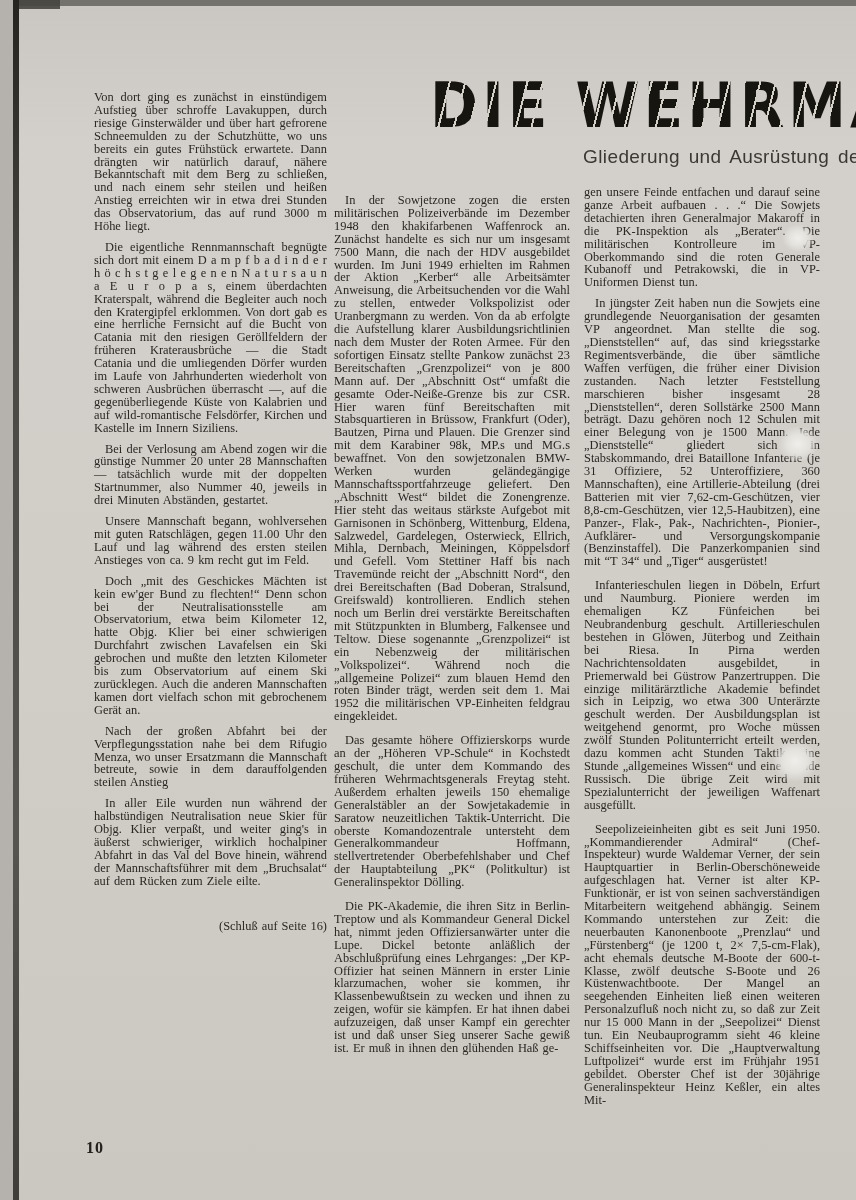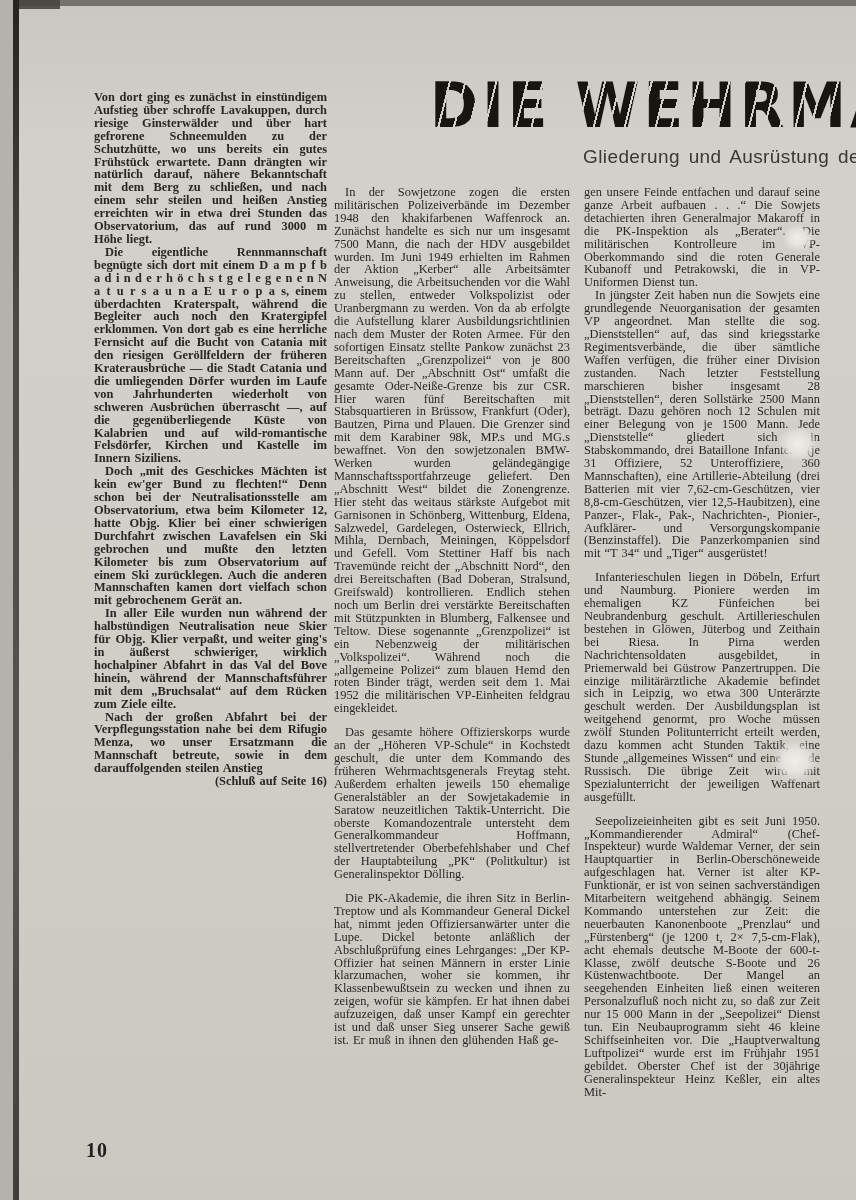--- a/index.html
+++ b/index.html
@@ -31,29 +31,29 @@
     }
   }
   .subtitle{
     position:absolute;left:583px;top:146px;white-space:nowrap;
     font-family:"Liberation Sans",sans-serif;font-size:19px;color:#3b3833;
     letter-spacing:.4px;word-spacing:3px;
   }
 
   .col{position:absolute;width:236px;text-align:justify;
     font-size:12.4px;line-height:12.9px;word-spacing:1px;color:#2a2722;}
-  .col1{left:94px;top:91px;width:233px;font-weight:bold;}
+  .col1{left:94px;top:91px;width:233px;}
   .col2{left:334px;top:186px;}
   .col3{left:584px;top:186px;}
   .para{margin:0;}
-  .para.indent{text-indent:11px;}
+  .para.indent{text-indent:11px;margin-top:8px;}
   .para.gap{margin-top:11px;}
-  .para.right{text-align:right;}
+  .para.right{text-align:right;margin-top:32px;}
 
-  .pagenum{position:absolute;left:86px;top:1139px;font-weight:bold;font-size:20px;letter-spacing:1px;color:#23201b;}
+  .pagenum{position:absolute;left:86px;top:1139px;font-weight:bold;font-size:16px;letter-spacing:1px;color:#23201b;}
 
   .spot{position:absolute;border-radius:50%;
     background:radial-gradient(closest-side,#f0eeea 0%,#e4e2dd 55%,rgba(228,226,221,0));}
   .spot1{left:782px;top:224px;width:32px;height:28px;}
   .spot2{left:778px;top:426px;width:40px;height:36px;}
   .spot3{left:772px;top:740px;width:46px;height:42px;}
 </style>
 </head>
 <body>
 
@@ -62,23 +62,25 @@
   <div class="edge-top-corner"></div>
   <div class="edge-left"></div>
   <div class="edge-line"></div>
 
   <h1 class="headline"><span>DIE WEHRMAC</span></h1>
   <div class="subtitle">Gliederung und Ausrüstung der</div>
 
   <div class="col col1">
       <p class="para">Von dort ging es zunächst in einstündigem Aufstieg über schroffe Lavakuppen, durch riesige Ginsterwälder und über hart gefrorene Schneemulden zu der Schutzhütte, wo uns bereits ein gutes Frühstück erwartete. Dann drängten wir natürlich darauf, nähere Bekanntschaft mit dem Berg zu schließen, und nach einem sehr steilen und heißen Anstieg erreichten wir in etwa drei Stunden das Observatorium, das auf rund 3000 m Höhe liegt.</p>
       <p class="para indent">Die eigentliche Rennmannschaft begnügte sich dort mit einem D a m p f b a d i n d e r h ö c h s t g e l e g e n e n N a t u r s a u n a E u r o p a s, einem überdachten Kraterspalt, während die Begleiter auch noch den Kratergipfel erklommen. Von dort gab es eine herrliche Fernsicht auf die Bucht von Catania mit den riesigen Geröllfeldern der früheren Kraterausbrüche — die Stadt Catania und die umliegenden Dörfer wurden im Laufe von Jahrhunderten wiederholt von schweren Ausbrüchen überrascht —, auf die gegenüberliegende Küste von Kalabrien und auf wild-romantische Felsdörfer, Kirchen und Kastelle im Innern Siziliens.</p>
+      <p class="para indent">Bei der Verlosung am Abend zogen wir die günstige Nummer 20 unter 28 Mannschaften — tatsächlich wurde mit der doppelten Startnummer, also Nummer 40, jeweils in drei Minuten Abständen, gestartet.</p>
+      <p class="para indent">Unsere Mannschaft begann, wohlversehen mit guten Ratschlägen, gegen 11.00 Uhr den Lauf und lag während des ersten steilen Anstieges von ca. 9 km recht gut im Feld.</p>
       <p class="para indent">Doch „mit des Geschickes Mächten ist kein ew'ger Bund zu flechten!“ Denn schon bei der Neutralisationsstelle am Observatorium, etwa beim Kilometer 12, hatte Objg. Klier bei einer schwierigen Durchfahrt zwischen Lavafelsen ein Ski gebrochen und mußte den letzten Kilometer bis zum Observatorium auf einem Ski zurücklegen. Auch die anderen Mannschaften kamen dort vielfach schon mit gebrochenem Gerät an.</p>
+      <p class="para indent">Nach der großen Abfahrt bei der Verpflegungsstation nahe bei dem Rifugio Menza, wo unser Ersatzmann die Mannschaft betreute, sowie in dem darauffolgenden steilen Anstieg</p>
       <p class="para indent">In aller Eile wurden nun während der halbstündigen Neutralisation neue Skier für Objg. Klier verpaßt, und weiter ging's in äußerst schwieriger, wirklich hochalpiner Abfahrt in das Val del Bove hinein, während der Mannschaftsführer mit dem „Bruchsalat“ auf dem Rücken zum Ziele eilte.</p>
-      <p class="para indent">Nach der großen Abfahrt bei der Verpflegungsstation nahe bei dem Rifugio Menza, wo unser Ersatzmann die Mannschaft betreute, sowie in dem darauffolgenden steilen Anstieg</p>
       <p class="para right">(Schluß auf Seite 16)</p>
     </div>
   <div class="col col2">
       <p class="para indent">In der Sowjetzone zogen die ersten militärischen Polizeiverbände im Dezember 1948 den khakifarbenen Waffenrock an. Zunächst handelte es sich nur um insgesamt 7500 Mann, die nach der HDV ausgebildet wurden. Im Juni 1949 erhielten im Rahmen der Aktion „Kerber“ alle Arbeitsämter Anweisung, die Arbeitsuchenden vor die Wahl zu stellen, entweder Volkspolizist oder Uranbergmann zu werden. Von da ab erfolgte die Aufstellung klarer Ausbildungsrichtlinien nach dem Muster der Roten Armee. Für den sofortigen Einsatz stellte Pankow zunächst 23 Bereitschaften „Grenzpolizei“ von je 800 Mann auf. Der „Abschnitt Ost“ umfaßt die gesamte Oder-Neiße-Grenze bis zur CSR. Hier waren fünf Bereitschaften mit Stabsquartieren in Brüssow, Frankfurt (Oder), Bautzen, Pirna und Plauen. Die Grenzer sind mit dem Karabiner 98k, MP.s und MG.s bewaffnet. Von den sowjetzonalen BMW-Werken wurden geländegängige Mannschaftssportfahrzeuge geliefert. Den „Abschnitt West“ bildet die Zonengrenze. Hier steht das weitaus stärkste Aufgebot mit Garnisonen in Schönberg, Wittenburg, Eldena, Salzwedel, Gardelegen, Osterwieck, Ellrich, Mihla, Dernbach, Meiningen, Köppelsdorf und Gefell. Vom Stettiner Haff bis nach Travemünde reicht der „Abschnitt Nord“, den drei Bereitschaften (Bad Doberan, Stralsund, Greifswald) kontrollieren. Endlich stehen noch um Berlin drei verstärkte Bereitschaften mit Stützpunkten in Blumberg, Falkensee und Teltow. Diese sogenannte „Grenzpolizei“ ist ein Nebenzweig der militärischen „Volkspolizei“. Während noch die „allgemeine Polizei“ zum blauen Hemd den roten Binder trägt, werden seit dem 1. Mai 1952 die militärischen VP-Einheiten feldgrau eingekleidet.</p>
       <p class="para indent gap">Das gesamte höhere Offizierskorps wurde an der „Höheren VP-Schule“ in Kochstedt geschult, die unter dem Kommando des früheren Wehrmachtsgenerals Freytag steht. Außerdem erhalten jeweils 150 ehemalige Generalstäbler an der Sowjetakademie in Saratow neuzeitlichen Taktik-Unterricht. Die oberste Komandozentrale untersteht dem Generalkommandeur Hoffmann, stellvertretender Oberbefehlshaber und Chef der Hauptabteilung „PK“ (Politkultur) ist Generalinspektor Dölling.</p>
       <p class="para indent gap">Die PK-Akademie, die ihren Sitz in Berlin-Treptow und als Kommandeur General Dickel hat, nimmt jeden Offiziersanwärter unter die Lupe. Dickel betonte anläßlich der Abschlußprüfung eines Lehrganges: „Der KP-Offizier hat seinen Männern in erster Linie klarzumachen, woher sie kommen, ihr Klassenbewußtsein zu wecken und ihnen zu zeigen, wofür sie kämpfen. Er hat ihnen dabei aufzuzeigen, daß unser Kampf ein gerechter ist und daß unser Sieg unserer Sache gewiß ist. Er muß in ihnen den glühenden Haß ge-</p>
     </div>
   <div class="col col3">
       <p class="para">gen unsere Feinde entfachen und darauf seine ganze Arbeit aufbauen . . .“ Die Sowjets detachierten ihren Generalmajor Makaroff in die PK-Inspektion als „Berater“. Die militärischen Kontrolleure im VP-Oberkommando sind die roten Generale Kubanoff und Petrakowski, die in VP-Uniformen Dienst tun.</p>
       <p class="para indent">In jüngster Zeit haben nun die Sowjets eine grundlegende Neuorganisation der gesamten VP angeordnet. Man stellte die sog. „Dienststellen“ auf, das sind kriegsstarke Regimentsverbände, die über sämtliche Waffen verfügen, die früher einer Division zustanden. Nach letzter Feststellung marschieren bisher insgesamt 28 „Dienststellen“, deren Sollstärke 2500 Mann beträgt. Dazu gehören noch 12 Schulen mit einer Belegung von je 1500 Mann. Jede „Dienststelle“ gliedert sich in Stabskommando, drei Bataillone Infanterie (je 31 Offiziere, 52 Unteroffiziere, 360 Mannschaften), eine Artillerie-Abteilung (drei Batterien mit vier 7,62-cm-Geschützen, vier 8,8-cm-Geschützen, vier 12,5-Haubitzen), eine Panzer-, Flak-, Pak-, Nachrichten-, Pionier-, Aufklärer- und Versorgungskompanie (Benzinstaffel). Die Panzerkompanien sind mit “T 34“ und „Tiger“ ausgerüstet!</p>

